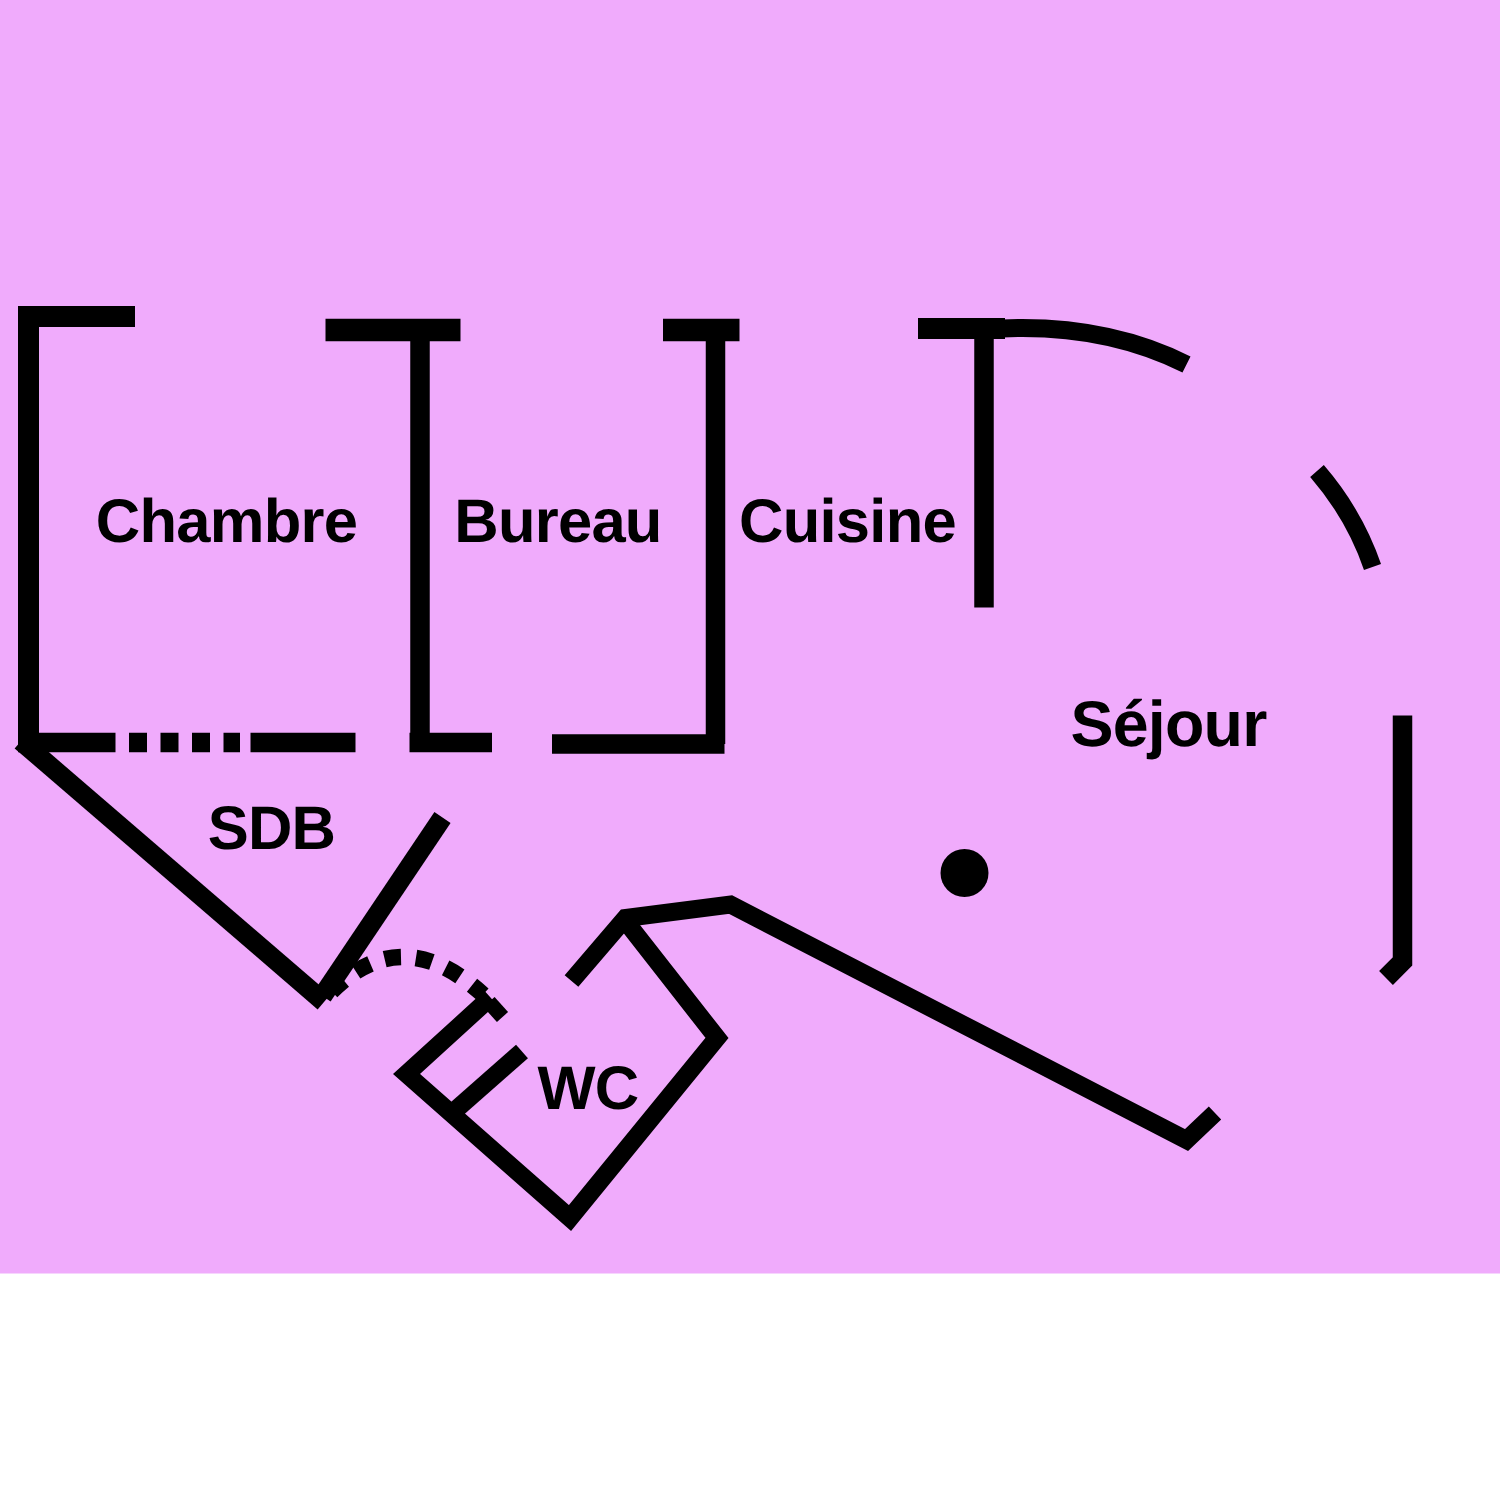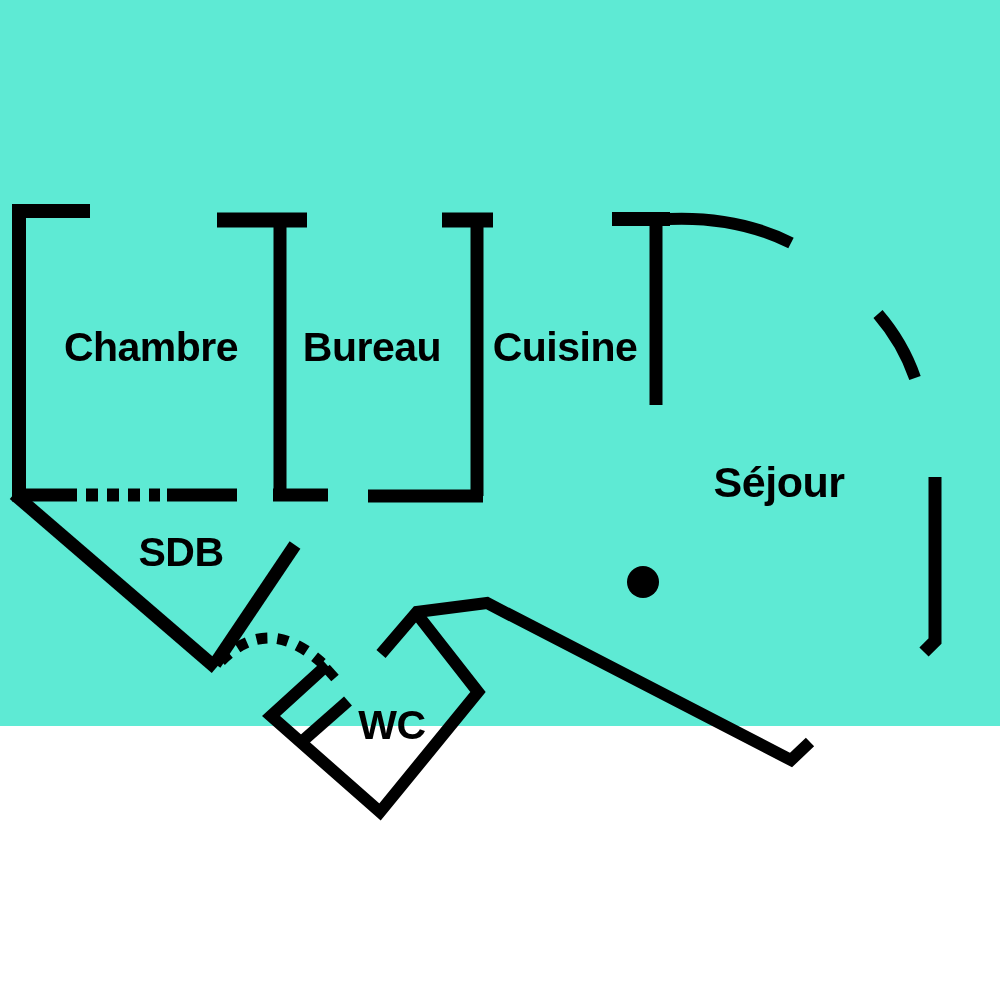--- a/index.html
+++ b/index.html
@@ -5,23 +5,23 @@
   html, body {
     margin: 0;
     padding: 0;
     background: #ffffff;
     width: 1000px;
     height: 1000px;
     overflow: hidden;
   }
   .plan-wrap {
     width: 1000px;
-    height: 726px;
+    height: 849px;
     position: relative;
-    background: #5eead4;
+    background: #f0abfc;
   }
   svg {
     display: block;
   }
   .room-label {
     font-family: "Liberation Sans", "DejaVu Sans", sans-serif;
     font-weight: 700;
     letter-spacing: -0.5px;
     fill: #000000;
   }

